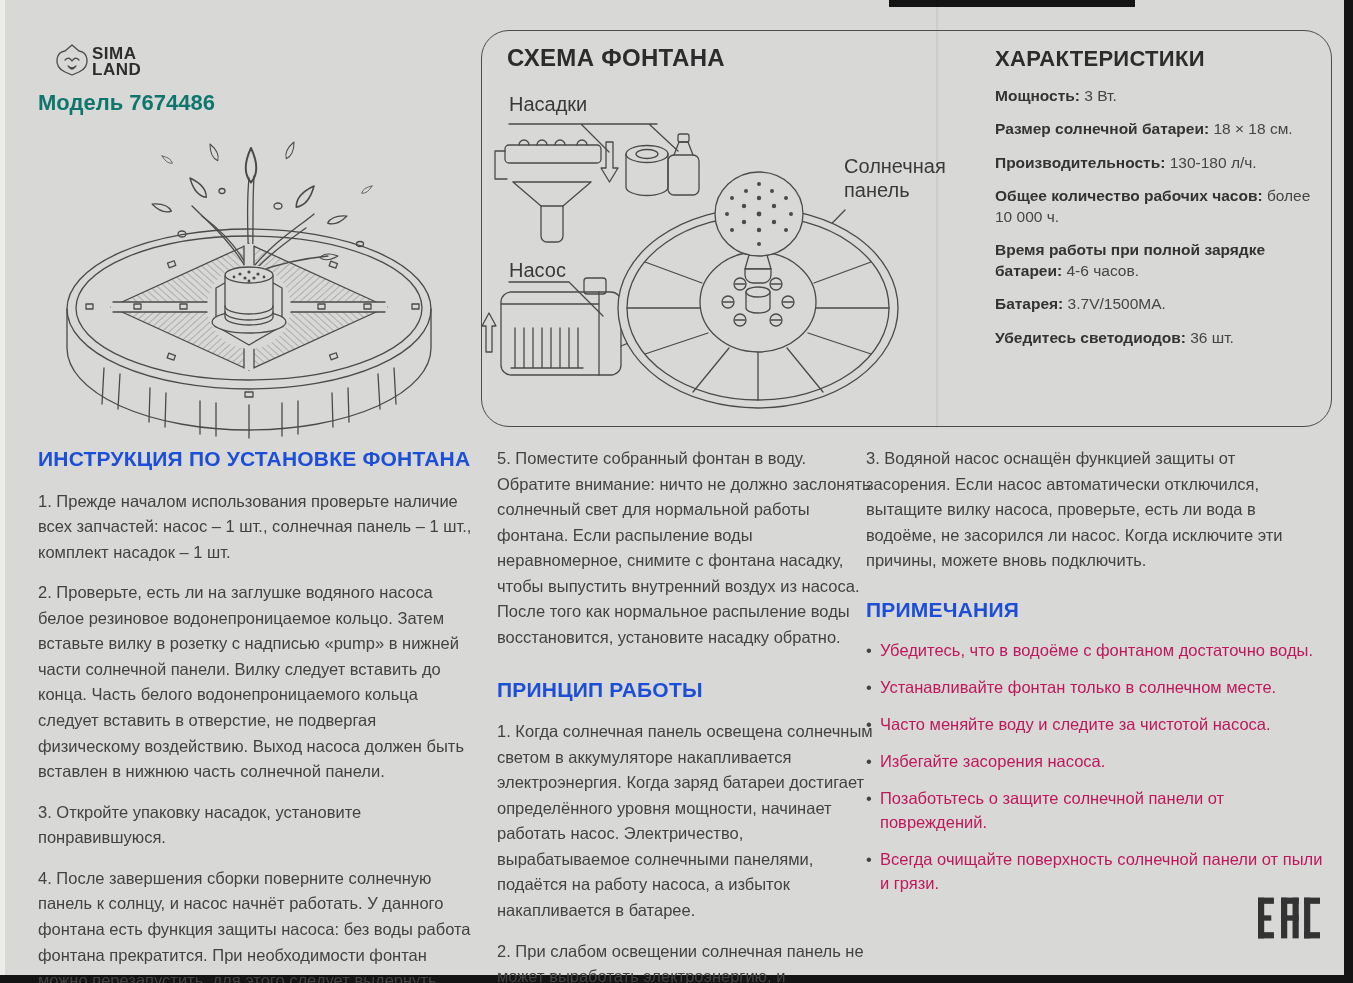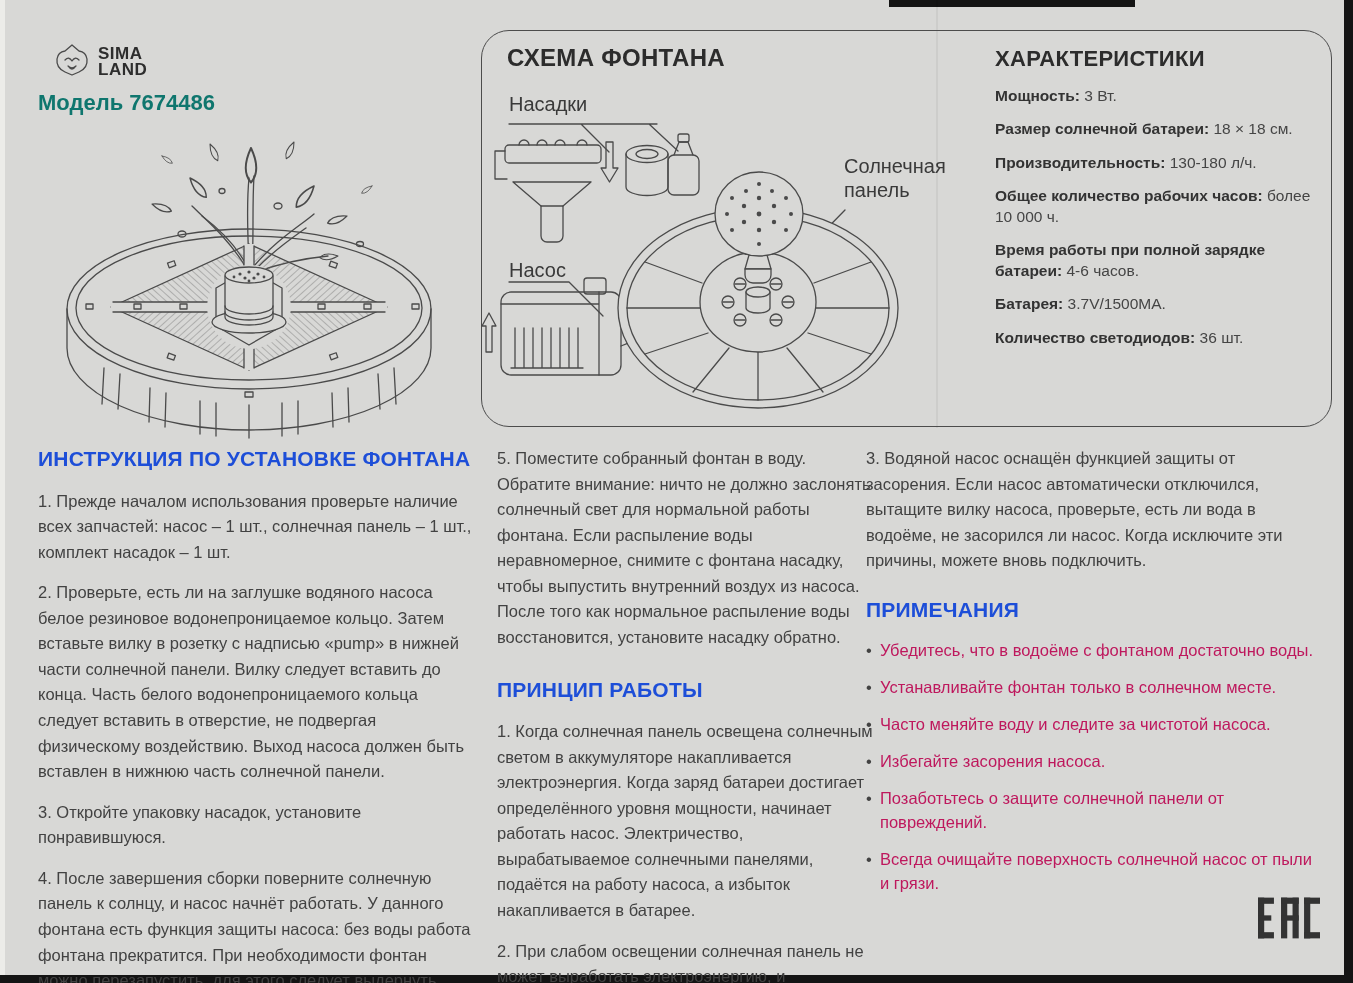--- a/index.html
+++ b/index.html
@@ -13,21 +13,21 @@
   .abs{position:absolute;}
   
   .edge{background:#141414;}
   .edge-left{left:0;top:0;width:5px;height:983px;background:#ecece9;}
   .edge-top{left:889px;top:0;width:246px;height:7px;}
   .edge-right{left:1344px;top:0;width:9px;height:983px;}
   .edge-bottom{left:0;top:975px;width:1353px;height:8px;}
   .crease{left:936px;top:0;width:2px;height:428px;background:rgba(0,0,0,0.05);}
 
   
-  .brand{left:52px;top:40px;display:flex;align-items:center;gap:6px;}
+  .brand{left:52px;top:40px;display:flex;align-items:center;}
   .brand-text{font-weight:bold;font-size:17px;line-height:0.95;letter-spacing:.5px;color:#2d2d2d;}
   .model{left:38px;top:90px;font-size:22px;font-weight:600;color:#0f766e;}
 
   
   .fountain{left:42px;top:116px;}
 
   
   .big-box{left:481px;top:30px;width:849px;height:395px;border:1.6px solid #4c4c4c;border-radius:28px;}
   .schema-svg{left:481px;top:30px;}
   .schema-title{left:507px;top:44px;font-size:24px;font-weight:bold;color:#2c2c2c;letter-spacing:.3px;}
@@ -285,21 +285,21 @@
 <div class="abs lbl lbl-panel">Солнечная панель</div>
 
 <div class="abs specs">
   <h2>ХАРАКТЕРИСТИКИ</h2>
   <p><b>Мощность:</b> <span>3 Вт.</span></p>
   <p><b>Размер солнечной батареи:</b> <span>18 × 18 см.</span></p>
   <p><b>Производительность:</b> <span>130-180 л/ч.</span></p>
   <p><b>Общее количество рабочих часов:</b> <span>более 10 000 ч.</span></p>
   <p><b>Время работы при полной зарядке батареи:</b> <span>4-6 часов.</span></p>
   <p><b>Батарея:</b> <span>3.7V/1500MA.</span></p>
-  <p><b>Количество светодиодов:</b> <span>36 шт.</span></p>
+  <p><b>Убедитесь светодиодов:</b> <span>36 шт.</span></p>
 </div>
 
 <div class="abs col col1">
   <h2>ИНСТРУКЦИЯ ПО УСТАНОВКЕ ФОНТАНА</h2>
   <p>1. Прежде началом использования проверьте наличие всех запчастей: насос – 1 шт., солнечная панель – 1 шт., комплект насадок – 1 шт.</p>
   <p>2. Проверьте, есть ли на заглушке водяного насоса белое резиновое водонепроницаемое кольцо. Затем вставьте вилку в розетку с надписью «pump» в нижней части солнечной панели. Вилку следует вставить до конца. Часть белого водонепроницаемого кольца следует вставить в отверстие, не подвергая физическому воздействию. Выход насоса должен быть вставлен в нижнюю часть солнечной панели.</p>
   <p>3. Откройте упаковку насадок, установите понравившуюся.</p>
   <p>4. После завершения сборки поверните солнечную панель к солнцу, и насос начнёт работать. У данного фонтана есть функция защиты насоса: без воды работа фонтана прекратится. При необходимости фонтан можно перезапустить, для этого  следует выдернуть вилку насоса, а затем вставить обратно.</p>
 </div>
 
@@ -312,21 +312,21 @@
 
 <div class="abs col col3">
   <p>3. Водяной насос оснащён функцией защиты от засорения. Если насос автоматически отключился, вытащите вилку насоса, проверьте, есть ли вода в водоёме, не засорился ли насос. Когда исключите эти причины, можете вновь подключить.</p>
   <h2>ПРИМЕЧАНИЯ</h2>
   <ul class="notes">
     <li>Убедитесь, что в водоёме с фонтаном достаточно воды.</li>
     <li>Устанавливайте фонтан только в солнечном месте.</li>
     <li>Часто меняйте воду и следите за чистотой насоса.</li>
     <li>Избегайте засорения насоса.</li>
     <li>Позаботьтесь о защите солнечной панели от повреждений.</li>
-    <li>Всегда очищайте поверхность солнечной насос от пыли и грязи.</li>
+    <li>Всегда очищайте поверхность солнечной панели от пыли и грязи.</li>
   </ul>
 </div>
 
 <div class="abs eac" aria-label="EAC">
   <svg width="62" height="46" viewBox="0 0 70 46">
     <g fill="#333333">
       <rect x="0" y="0" width="7" height="46"></rect>
       <rect x="0" y="0" width="18" height="7"></rect>
       <rect x="0" y="20" width="15" height="6"></rect>
       <rect x="0" y="39" width="18" height="7"></rect>

